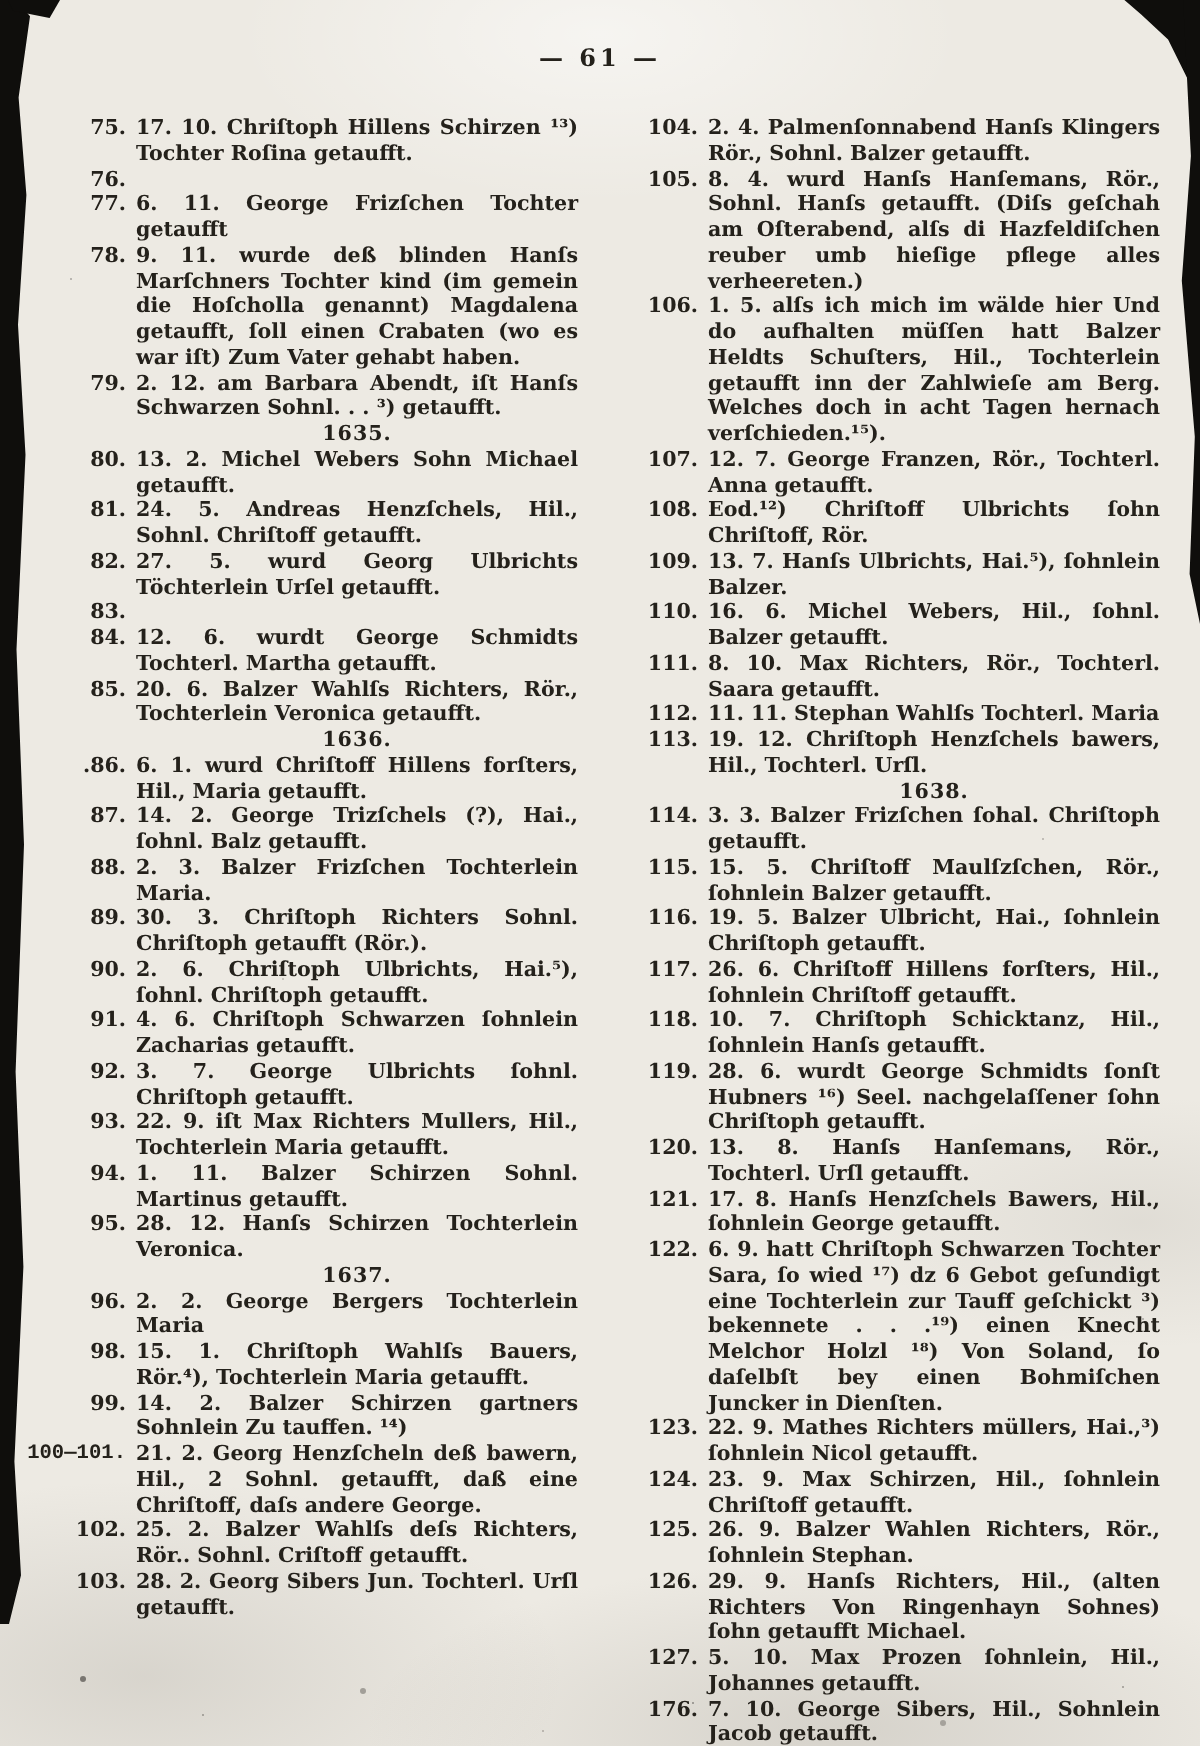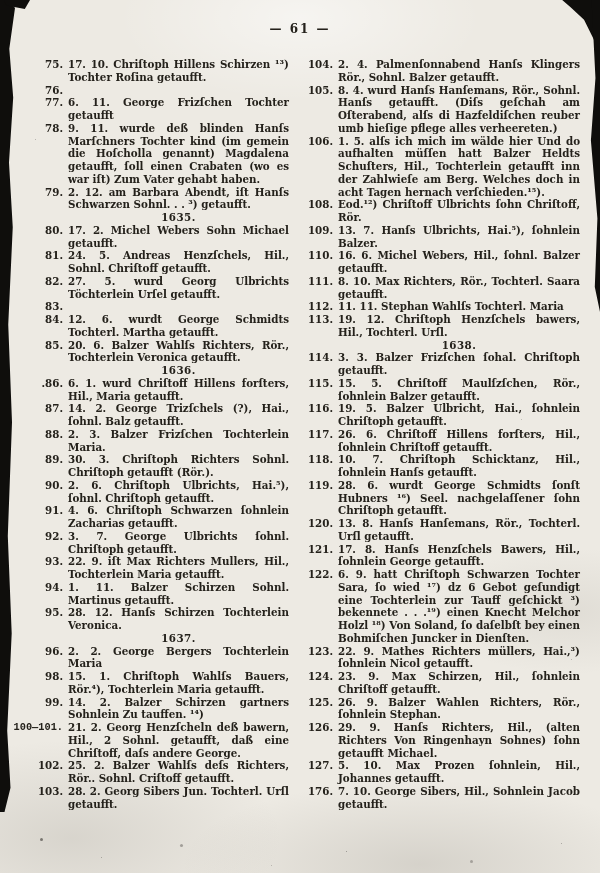--- a/index.html
+++ b/index.html
@@ -34,21 +34,21 @@
       -6px -700px 0 -1px rgba(40,38,34,.35), 480px -420px 0 -1px rgba(40,38,34,.3),
       530px -180px 0 -1px rgba(40,38,34,.35), 100px -350px 0 -1px rgba(40,38,34,.25);}
   .speck{left:40px;top:838px;}
 
   .page-number{
     position:absolute;top:22px;left:0;width:100%;
     text-align:center;font-size:12px;font-weight:bold;letter-spacing:2px;
   }
   .cols{
     position:absolute;top:58px;left:27px;right:20px;
-    display:flex;gap:8px;
+    display:flex;gap:24px;
   }
   .col{font-size:10.3px;line-height:12.75px;font-weight:bold;}
   .col-left{flex:0 0 262px;}
   .col-right{flex:1;}
   .entry{display:flex;}
   .entry .num{flex:0 0 36px;text-align:right;padding-right:5px;white-space:nowrap;}
   .entry .body{flex:1;text-align:justify;text-justify:inter-word;}
   .year-row{padding-left:41px;letter-spacing:.5px;text-align:center;}
 </style>
 </head>
@@ -80,21 +80,21 @@
           <span class="num">78.</span>
           <span class="body">9. 11. wurde deß blinden Hanſs Marſchners Tochter kind (im gemein die Hoſcholla genannt) Magdalena getaufft, ſoll einen Crabaten (wo es war iſt) Zum Vater gehabt haben.</span>
         </div>
         <div class="entry">
           <span class="num">79.</span>
           <span class="body">2. 12. am Barbara Abendt, iſt Hanſs Schwarzen Sohnl. . . ³) getaufft.</span>
         </div>
         <div class="year-row">1635.</div>
         <div class="entry">
           <span class="num">80.</span>
-          <span class="body">17. 2. Michel Webers Sohn Michael getaufft.</span>
+          <span class="body">13. 2. Michel Webers Sohn Michael getaufft.</span>
         </div>
         <div class="entry">
           <span class="num">81.</span>
           <span class="body">24. 5. Andreas Henzſchels, Hil., Sohnl. Chriſtoff getaufft.</span>
         </div>
         <div class="entry">
           <span class="num">82.</span>
           <span class="body">27. 5. wurd Georg Ulbrichts Töchterlein Urſel getaufft.</span>
         </div>
         <div class="entry">
@@ -180,20 +180,24 @@
           <span class="num">104.</span>
           <span class="body">2. 4. Palmenſonnabend Hanſs Klingers Rör., Sohnl. Balzer getaufft.</span>
         </div>
         <div class="entry">
           <span class="num">105.</span>
           <span class="body">8. 4. wurd Hanſs Hanſemans, Rör., Sohnl. Hanſs getaufft. (Diſs geſchah am Oſterabend, alſs di Hazfeldiſchen reuber umb hieſige pflege alles verheereten.)</span>
         </div>
         <div class="entry">
           <span class="num">106.</span>
           <span class="body">1. 5. alſs ich mich im wälde hier Und do aufhalten müſſen hatt Balzer Heldts Schuſters, Hil., Tochterlein getaufft inn der Zahlwieſe am Berg. Welches doch in acht Tagen hernach verſchieden.¹⁵).</span>
+        </div>
+        <div class="entry">
+          <span class="num">107.</span>
+          <span class="body">12. 7. George Franzen, Rör., Tochterl. Anna getaufft.</span>
         </div>
         <div class="entry">
           <span class="num">108.</span>
           <span class="body">Eod.¹²) Chriſtoff Ulbrichts ſohn Chriſtoff, Rör.</span>
         </div>
         <div class="entry">
           <span class="num">109.</span>
           <span class="body">13. 7. Hanſs Ulbrichts, Hai.⁵), ſohnlein Balzer.</span>
         </div>
         <div class="entry">

